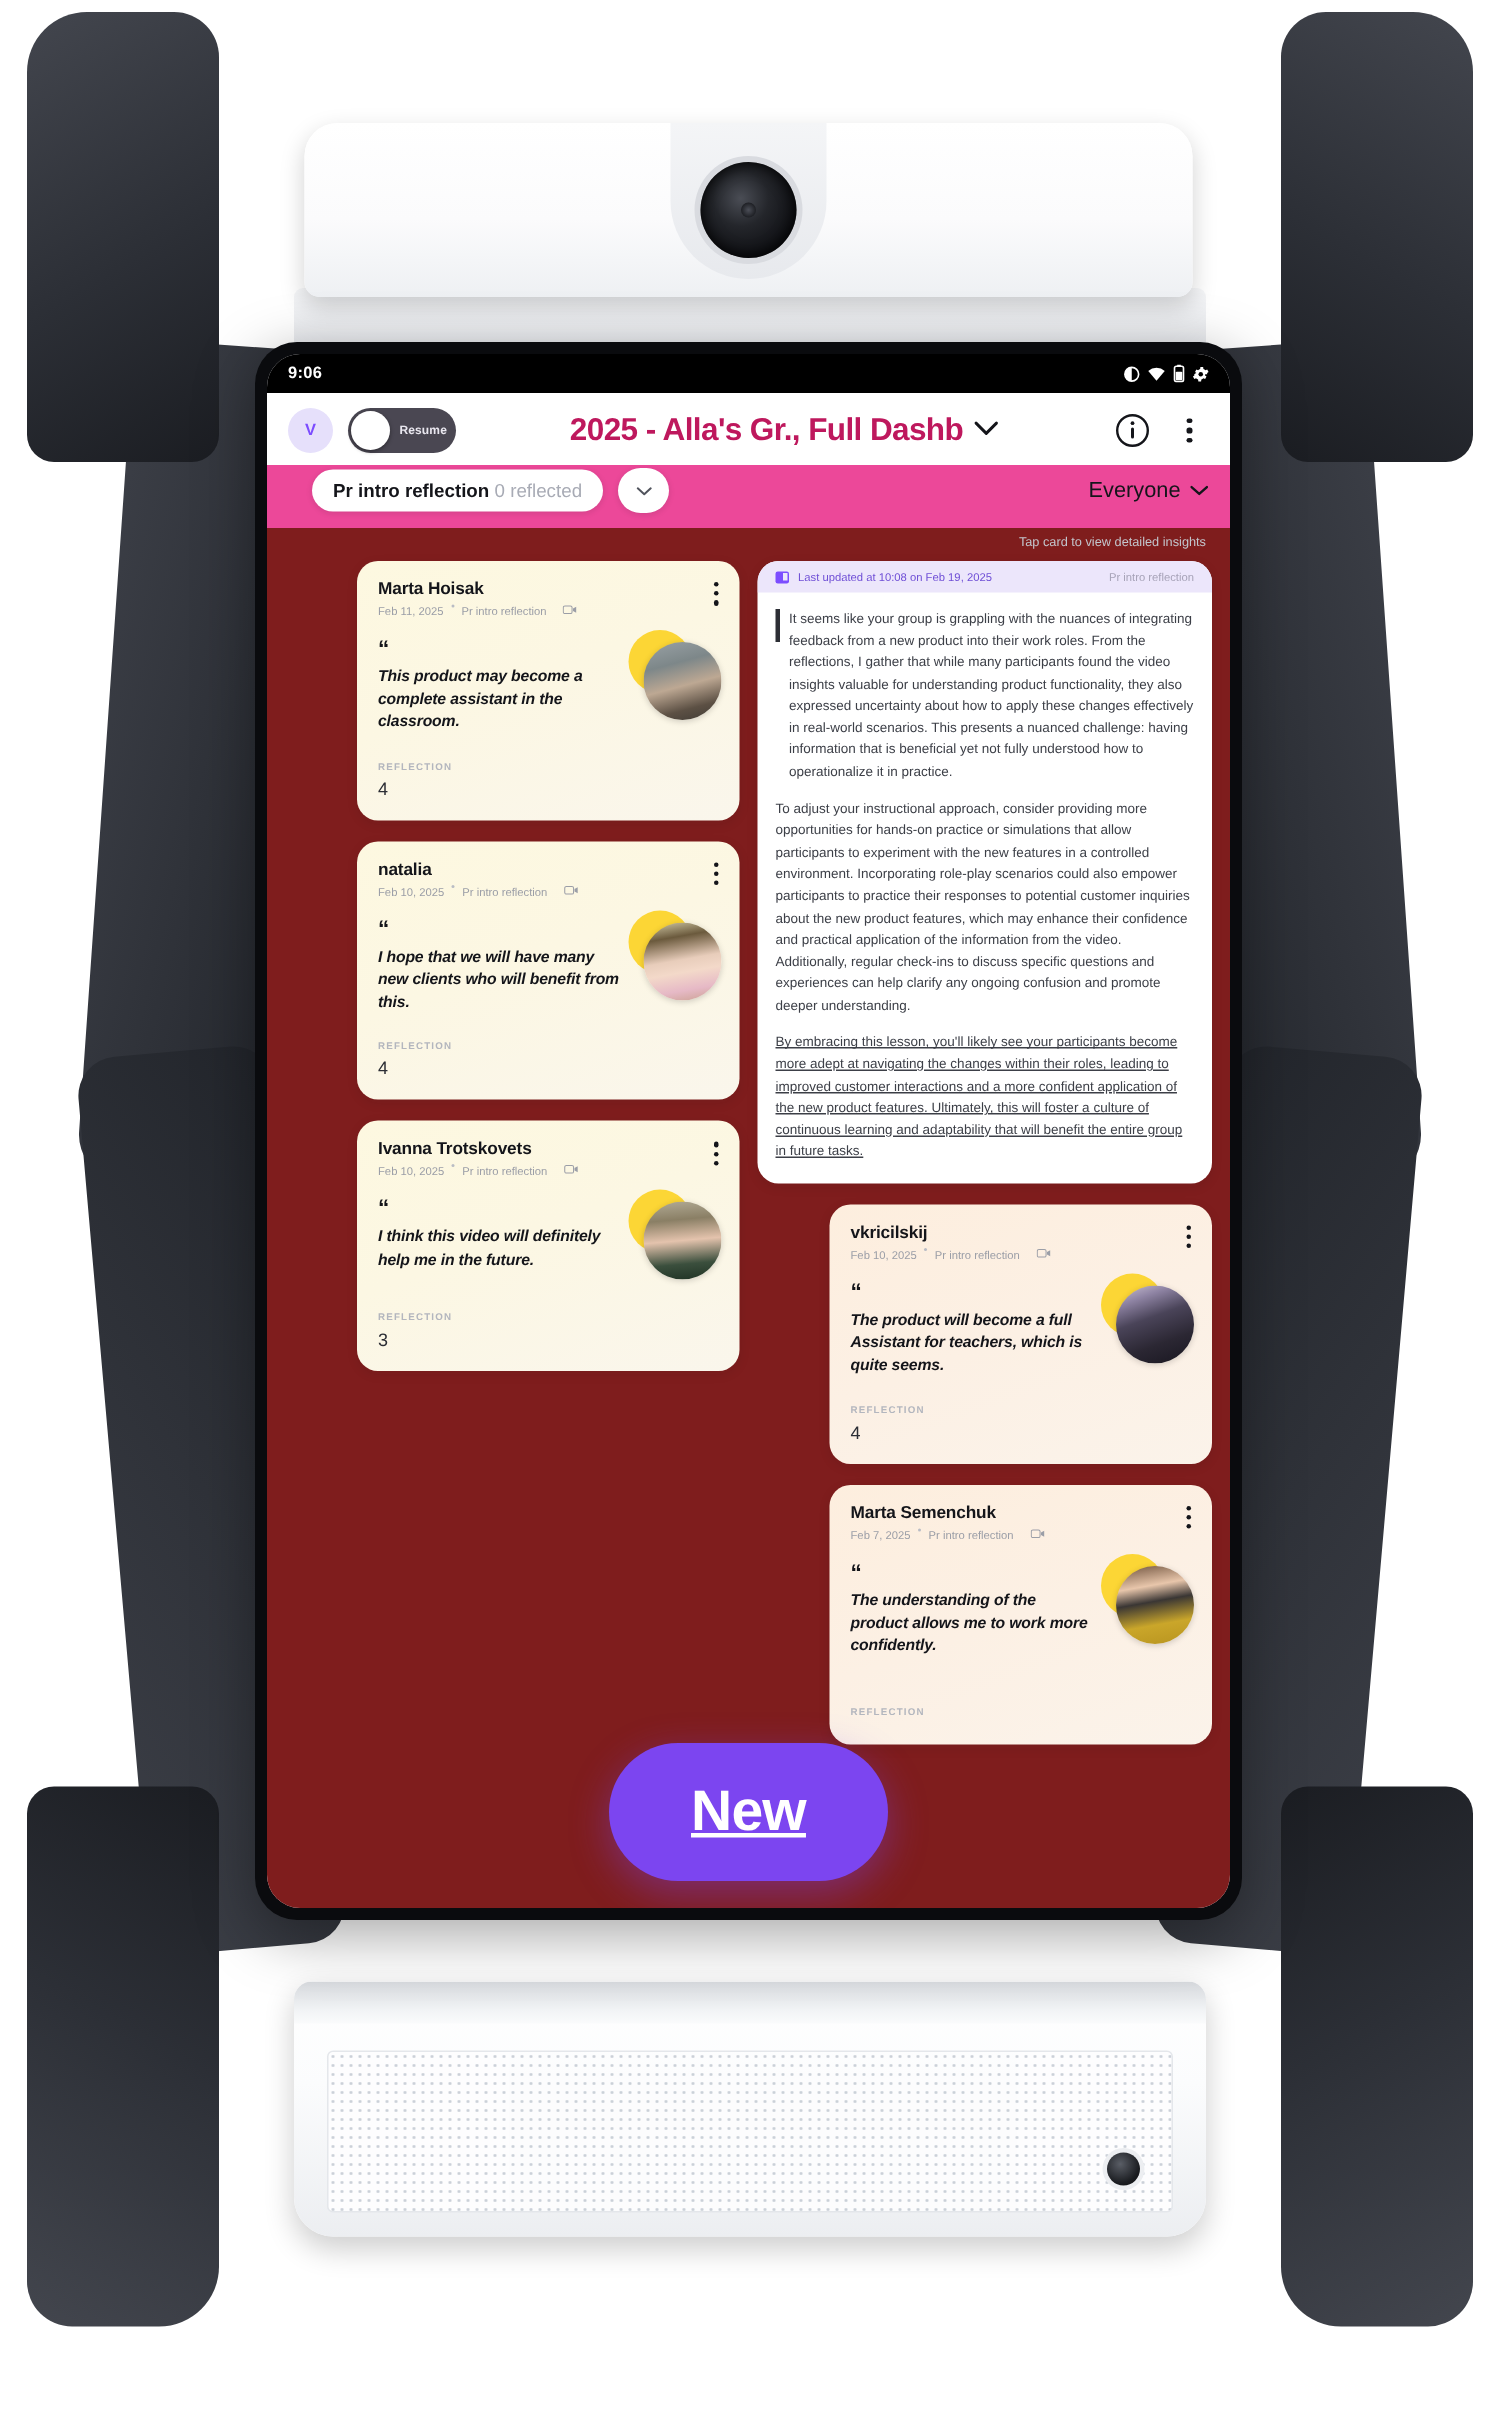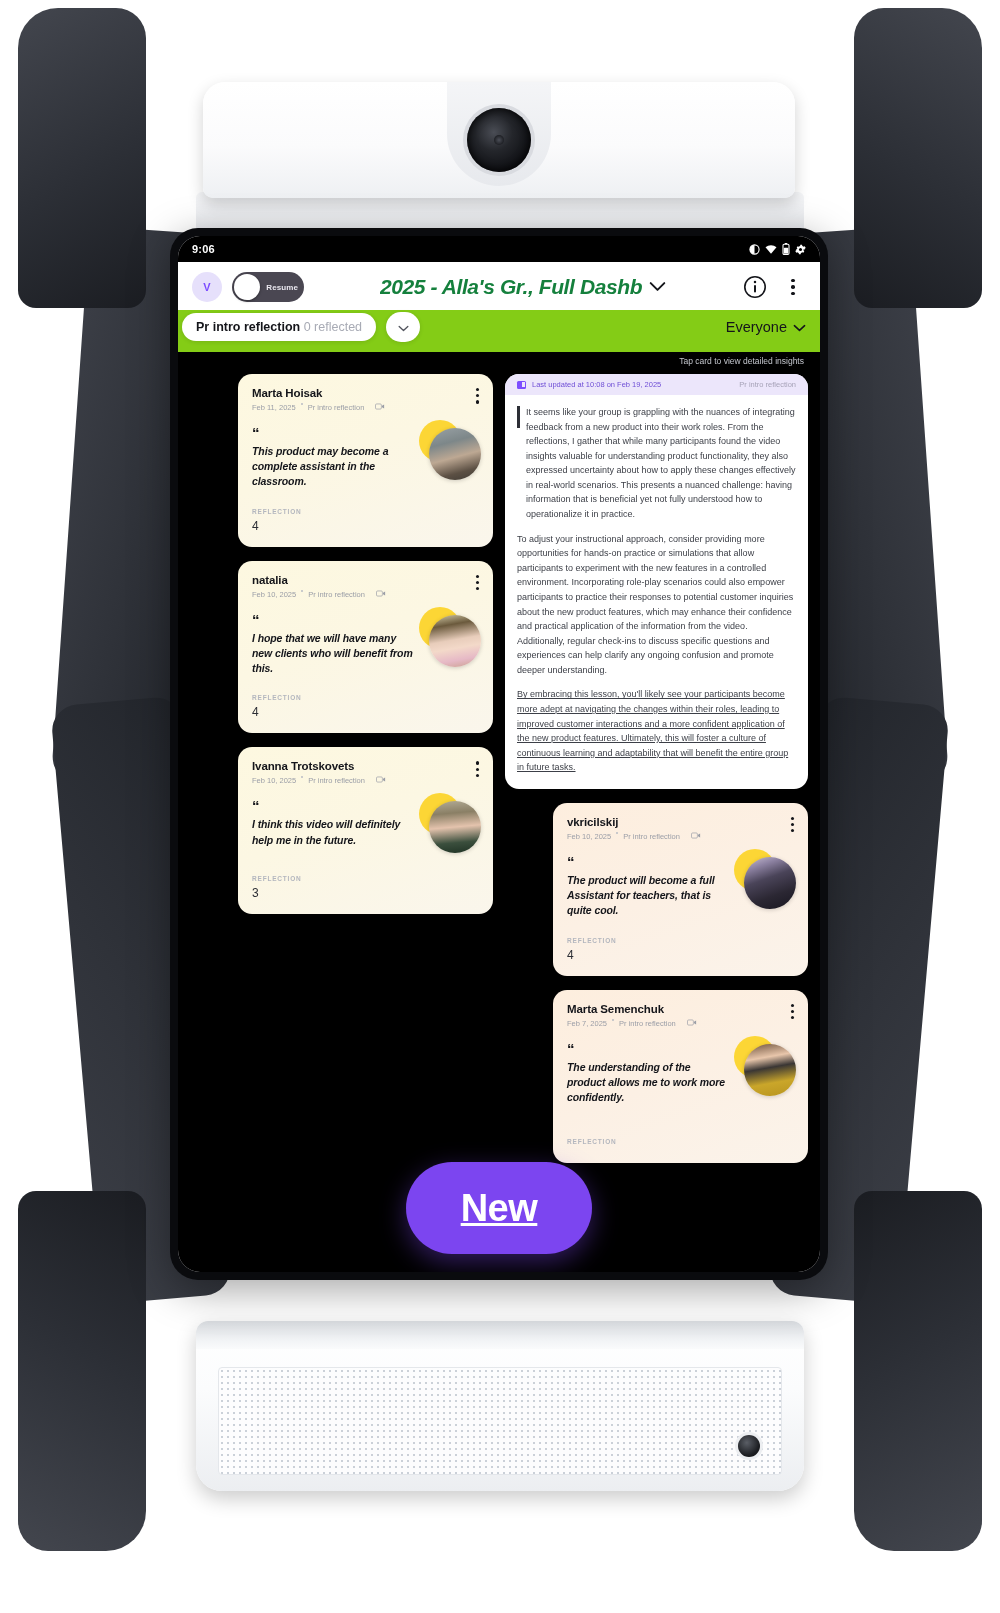--- a/index.html
+++ b/index.html
@@ -148,33 +148,33 @@
   }
   .resume-label {
     position:absolute; right: 6px; top: 50%; transform: translateY(-50%);
     font-size: 8px; color:#e9e7ef; font-weight: 600; letter-spacing:.1px;
   }
   .title-wrap {
     flex: 1 1 auto; display:flex; align-items:center; justify-content:center; gap:7px;
     min-width: 0;
   }
   .app-title {
-    font-size: 21px; font-weight: 700; color:#15803d; letter-spacing:-0.4px;
-    white-space: nowrap; overflow: hidden; text-overflow: ellipsis; font-style: italic;
+    font-size: 21px; font-weight: 700; color:#be185d; letter-spacing:-0.4px;
+    white-space: nowrap; overflow: hidden; text-overflow: ellipsis;
   }
   .chev { flex: 0 0 auto; }
   .header-actions { display:flex; align-items:center; gap: 12px; flex:0 0 auto; }
   .icon-btn { width: 26px; height: 26px; display:flex; align-items:center; justify-content:center; cursor:pointer; }
   .kebab { display:flex; flex-direction:column; gap:3px; align-items:center; }
   .kebab span { width: 3.5px; height: 3.5px; border-radius:50%; background:#14151a; display:block; }
 
   
   .filter-row {
-    background:#84cc16; flex:0 0 auto;
-    padding: 2px 14px 10px 4px;
+    background:#ec4899; flex:0 0 auto;
+    padding: 2px 14px 10px 30px;
     display:flex; align-items:center; gap: 10px;
   }
   .chip {
     background:#fff; border-radius: 18px; padding: 7px 14px;
     box-shadow: 0 1px 4px rgba(20,21,26,.13);
     font-size: 12.5px; white-space: nowrap; cursor:pointer;
   }
   .chip b { color:#14151a; font-weight:700; }
   .chip span.muted { color:#a8abb5; font-weight:400; }
   .chip-round {
@@ -183,21 +183,21 @@
     display:flex; align-items:center; justify-content:center; cursor:pointer;
   }
   .everyone {
     margin-left:auto; display:flex; align-items:center; gap:6px;
     font-size: 14.5px; color:#14151a; cursor:pointer; white-space:nowrap;
   }
 
   
   .board {
     flex: 1 1 auto; position:relative; overflow:hidden;
-    background:#000000; padding: 0 12px 12px 12px;
+    background:#7f1d1d; padding: 0 12px 12px 12px;
   }
   .hint {
     text-align:right; font-size: 8.5px; color:#c3c6cd;
     padding: 4px 4px 8px 0;
   }
   .columns { display:flex; gap: 12px; align-items:flex-start; }
   .col { flex: 1 1 0; min-width: 0; display:flex; flex-direction:column; gap: 14px; }
 
   
   .card {
@@ -551,21 +551,21 @@
                   </div>
                 </div>
                 <div class="card-kebab">
                     <span></span>
                     <span></span>
                     <span></span>
                   </div>
               </div>
               <div class="quote-area">
                 <div class="quote-mark">“</div>
-                <div class="quote-text">The product will become a full Assistant for teachers, that is quite cool.</div>
+                <div class="quote-text">The product will become a full Assistant for teachers, which is quite seems.</div>
                 <div class="avatar-stack">
                   <div class="avatar-sun"></div>
                   <div class="avatar-photo">
                     <div style="background:linear-gradient(160deg,#cfc6d8 0%,#8e83a3 20%,#4a4459 42%,#2b2733 70%,#181620 100%);"></div>
                   </div>
                 </div>
               </div>
               <div class="reflection-label">REFLECTION</div>
               <div class="reflection-count">4</div>
             </div>

